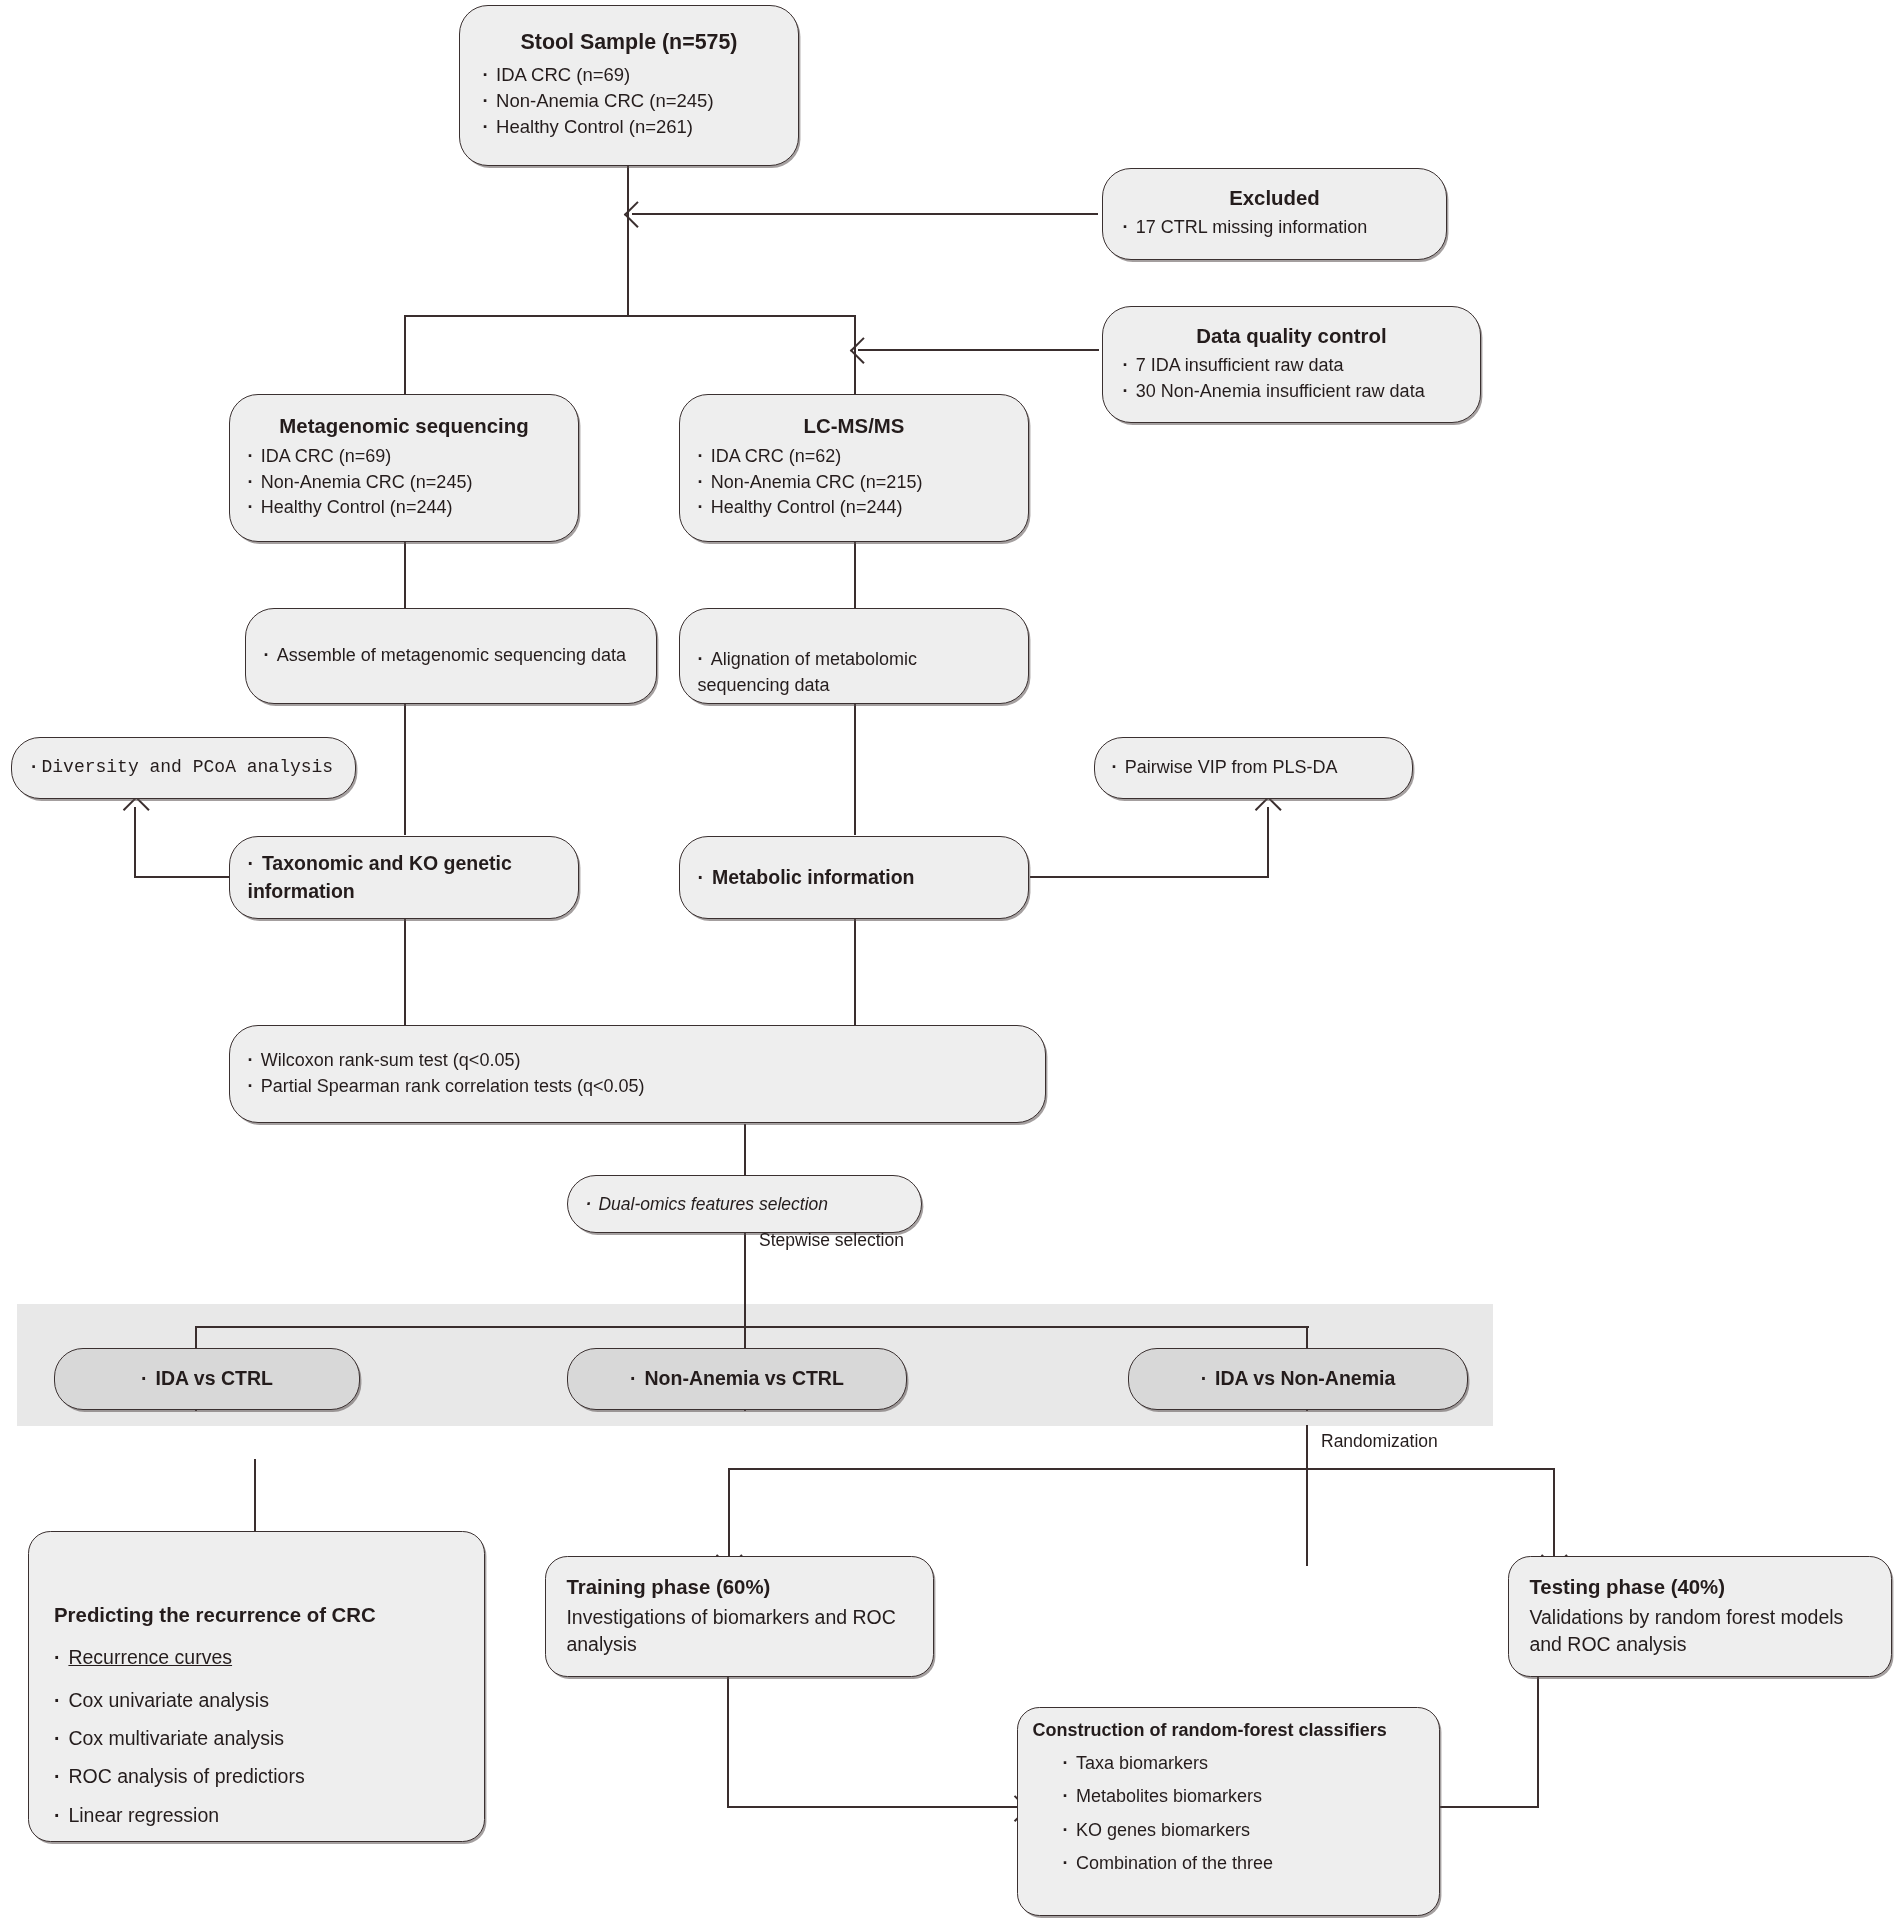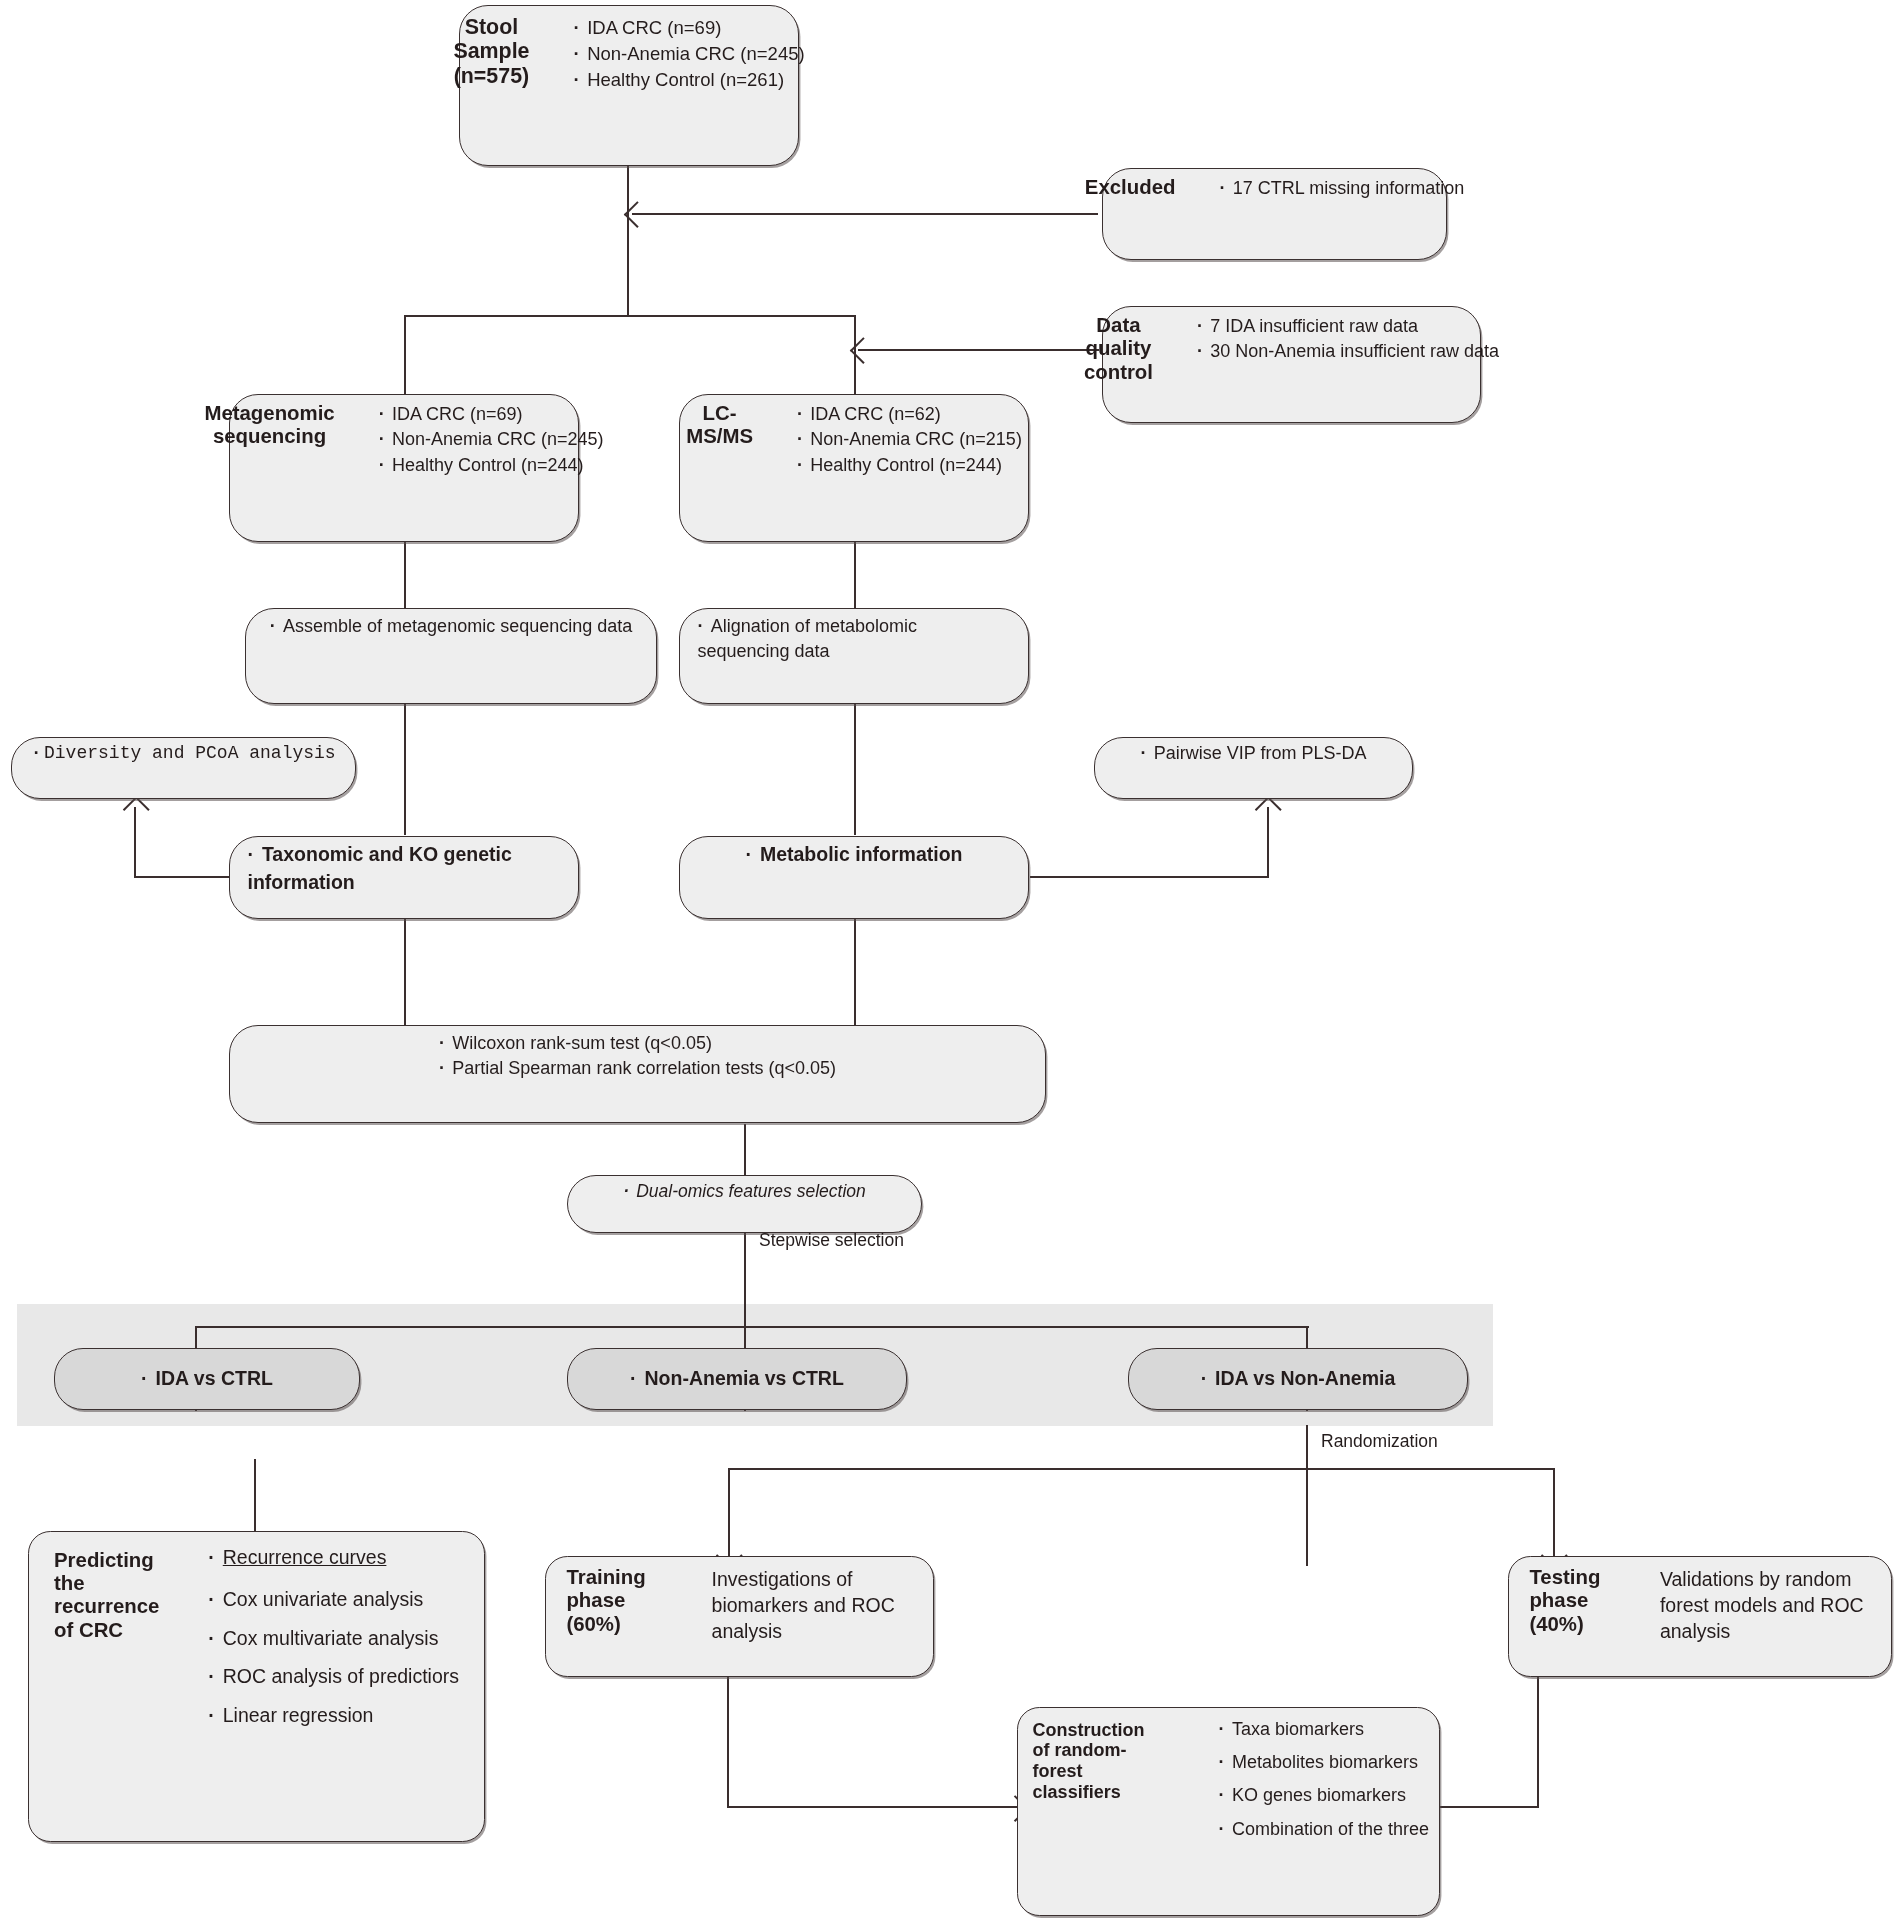--- a/index.html
+++ b/index.html
@@ -9,23 +9,22 @@
   
   .node{
     position:absolute;
     box-sizing:border-box;
     background:#eeeeee;
     border:1.5px solid #3a3030;
     border-radius:29px;
     box-shadow:1.9px 2.4px 0 -0.5px rgba(90,80,80,.55);
     color:#241c1c;
     display:flex;
-    flex-direction:row;
+    flex-direction:column;
     justify-content:center;
-    gap:44px;
   }
   .node.gray{background:#d8d8d8;}
   .node .title{
     font-weight:bold;
     text-align:center;
     line-height:1.15;
   }
   .node .title.left{text-align:left;}
   .node ul{
     list-style:none;
@@ -240,21 +239,21 @@
 
   <div class="node gray" style="left:1128px;top:1348px;width:340px;height:62px;padding:1.9px 11.7px;align-items:center;">
     <ul style="font-size:19.5px;font-weight:bold;">
       <li>IDA vs Non-Anemia</li>
     </ul>
   </div>
 
   <div class="edge-label" style="left:759px;top:1230px;font-size:17.5px;">Stepwise selection</div>
   <div class="edge-label" style="left:1321px;top:1431px;font-size:17.5px;">Randomization</div>
 
-  <div class="node" style="left:28px;top:1531px;width:457px;height:311px;border-radius:22.4px;padding:11.7px 25px;justify-content:center;">
+  <div class="node" style="left:28px;top:1531px;width:457px;height:311px;border-radius:22.4px;padding:11.7px 25px;justify-content:flex-end;">
     <div class="title left" style="font-size:20.4px;margin:4.9px 0 16.5px 0;">Predicting the recurrence of CRC</div>
     <ul style="font-size:19.5px;">
       <li style="margin-bottom:15px;text-decoration:underline;">Recurrence curves</li>
       <li style="margin-bottom:10.7px;">Cox univariate analysis</li>
       <li style="margin-bottom:10.7px;">Cox multivariate analysis</li>
       <li style="margin-bottom:10.7px;">ROC analysis of predictiors</li>
       <li>Linear regression</li>
     </ul>
   </div>
 

